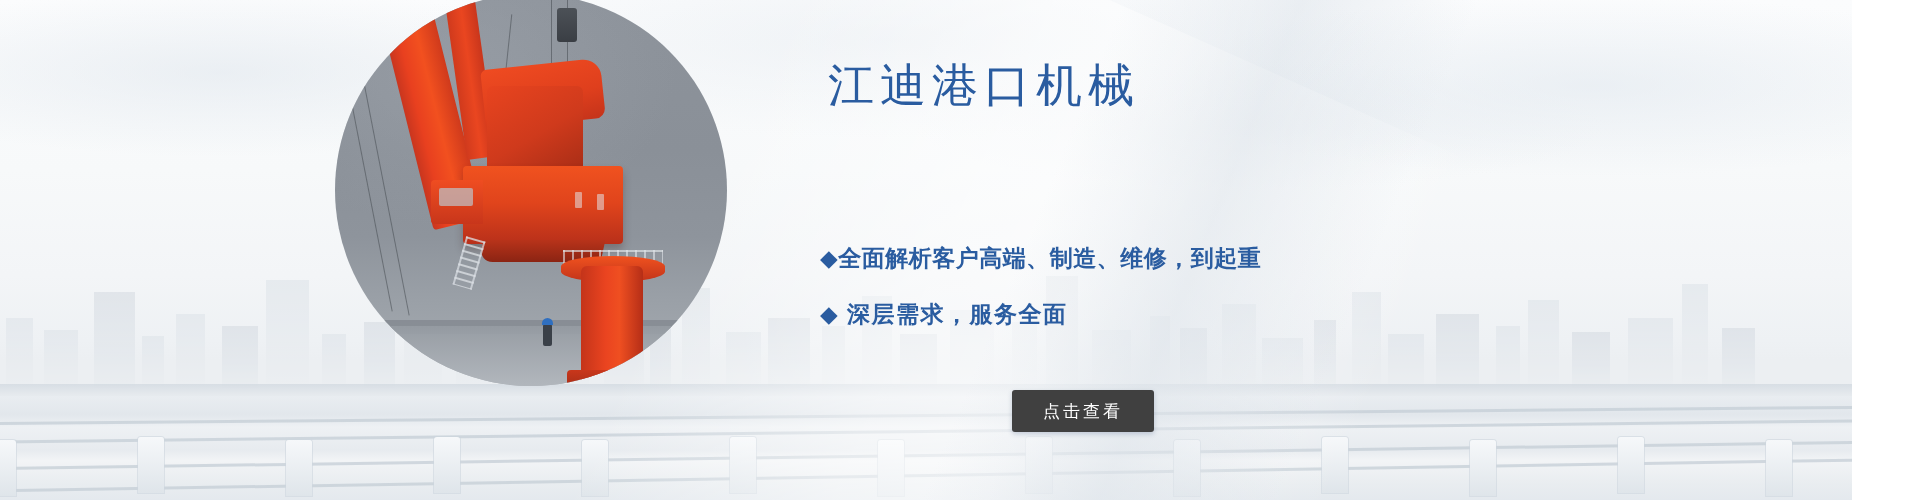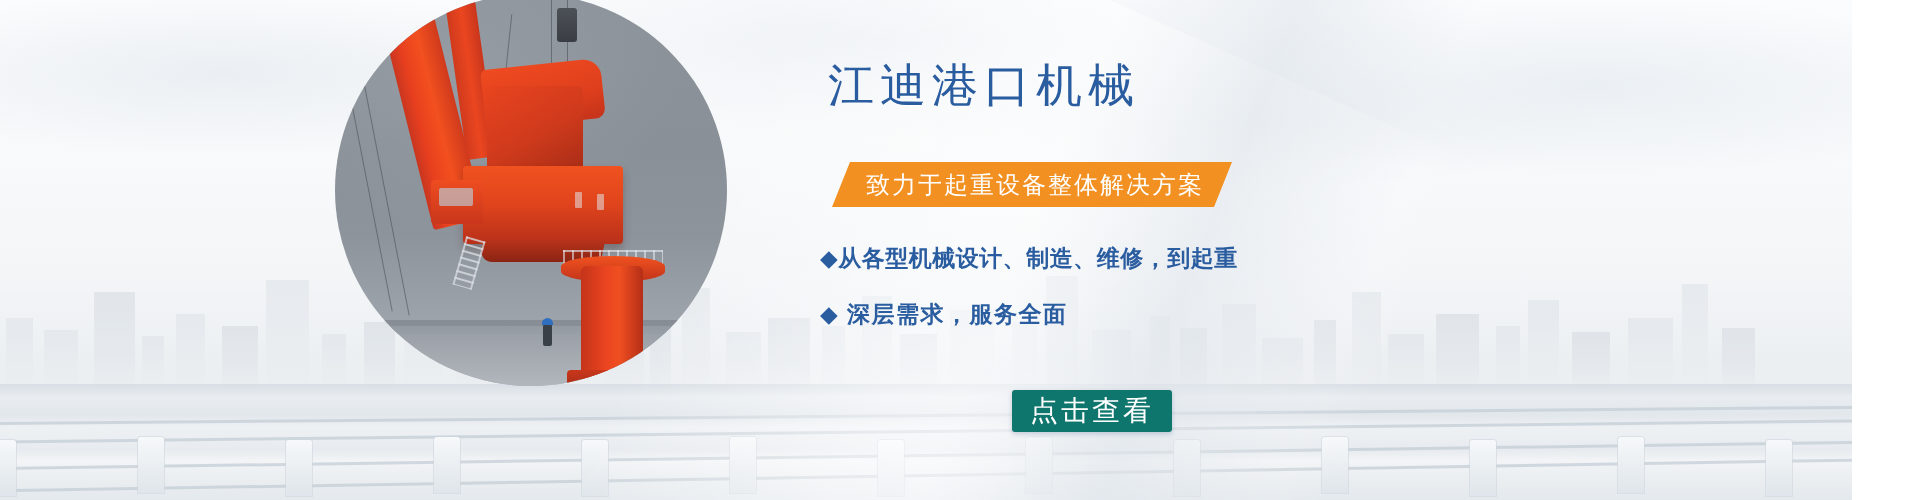--- a/index.html
+++ b/index.html
@@ -380,23 +380,23 @@
   .cta {
     position: absolute;
     left: 192px;
     top: 390px;
     display: inline-flex;
     align-items: center;
     justify-content: center;
     min-width: 142px;
     height: 42px;
     padding: 0 18px;
-    background: #0f766e;
+    background: #404040;
     color: #ffffff;
-    font-size: 28px;
+    font-size: 17px;
     letter-spacing: 3px;
     border: none;
     border-radius: 3px;
     cursor: pointer;
     font-family: inherit;
     box-shadow: 0 2px 5px rgba(30,60,110,.22);
   }
 </style>
 </head>
 <body>
@@ -509,25 +509,24 @@
     <div class="tower-base"></div>
 
     <div class="worker"></div>
     <div class="helmet"></div>
   </div>
 
   <div class="content">
 
     <div class="headline">江迪港口机械</div>
 
-    <div class="ribbon">致力于起重设备整体解决方案</div>
 
     <div class="bullets">
       <div class="bullet-group-1">
-        <div class="bullet-line">◆从各型机械设计、制造、维修，到起重</div>
+        <div class="bullet-line">◆全面解析客户高端、制造、维修，到起重</div>
       </div>
       <div class="bullet-group-2">
         <div class="bullet-line">◆ 深层需求，服务全面</div>
       </div>
     </div>
 
     <button class="cta">点击查看</button>
   </div>
 </div>
 

